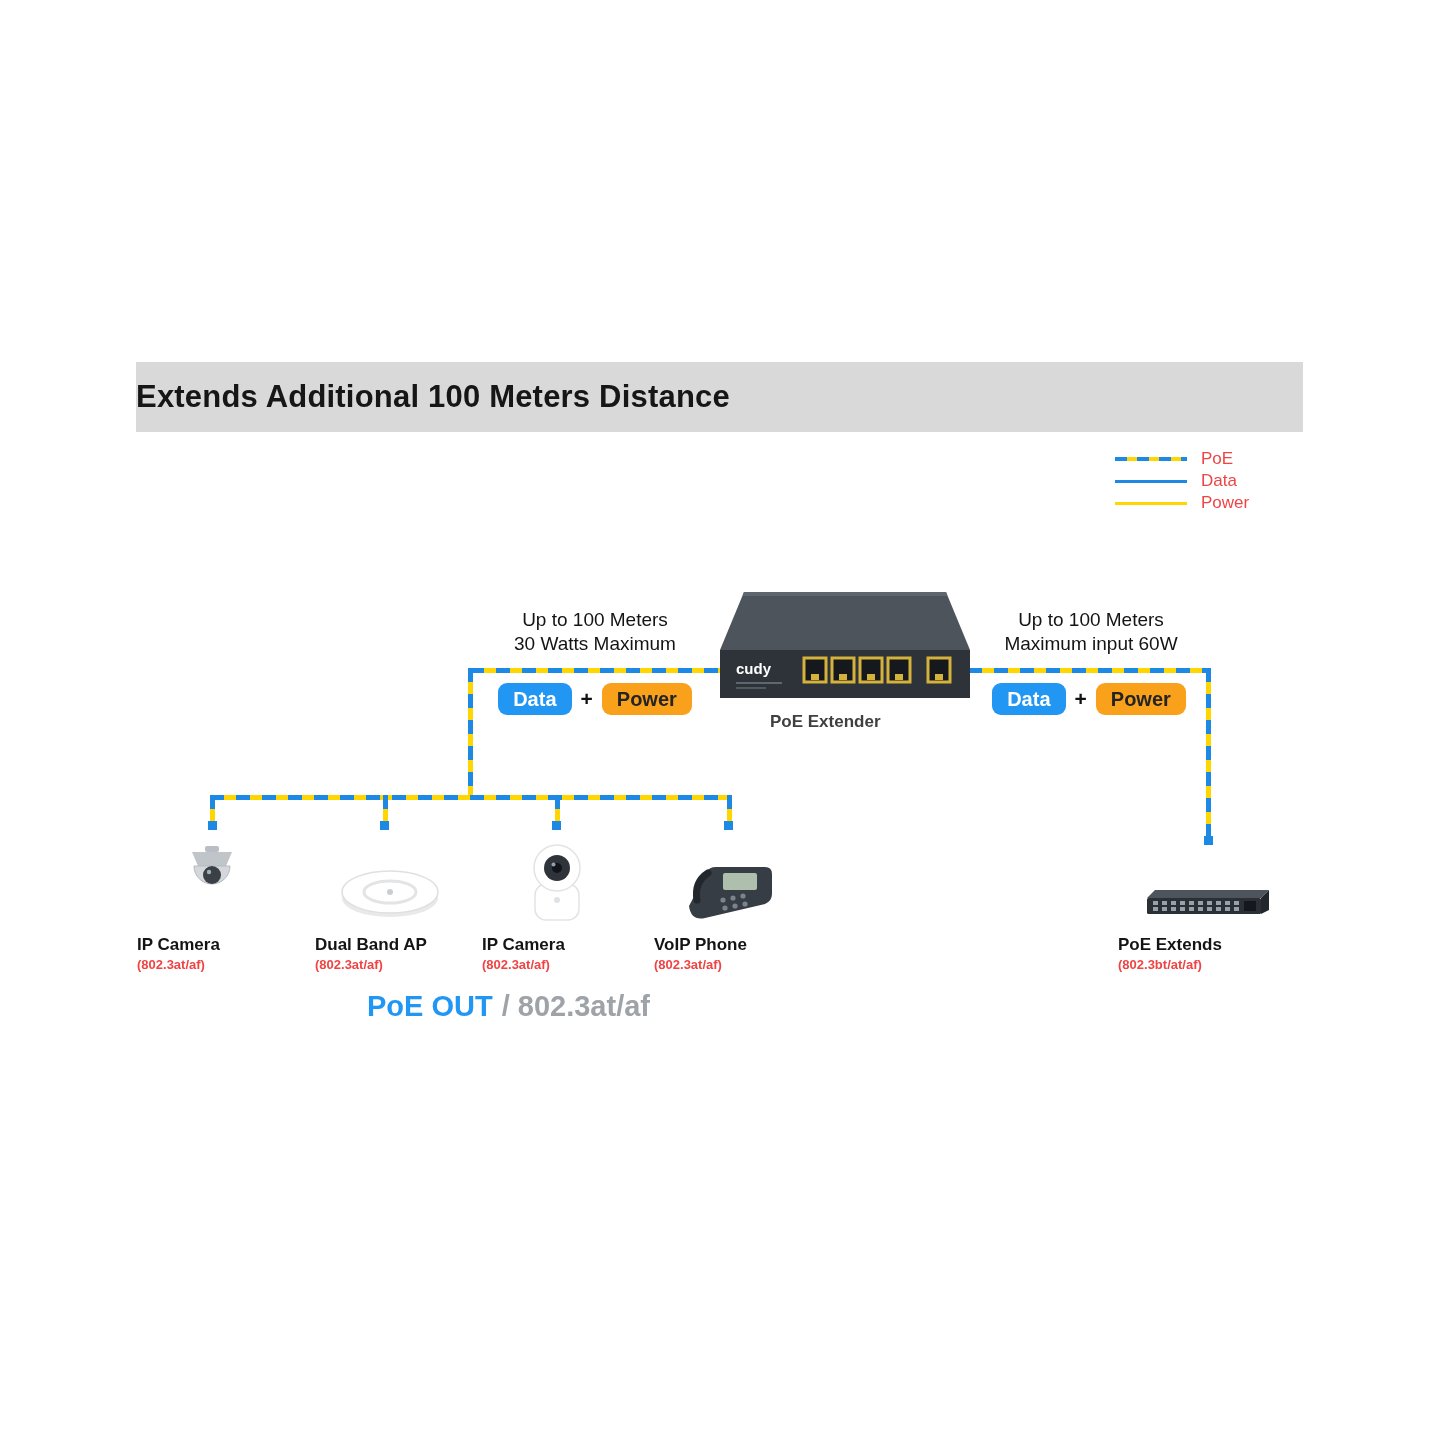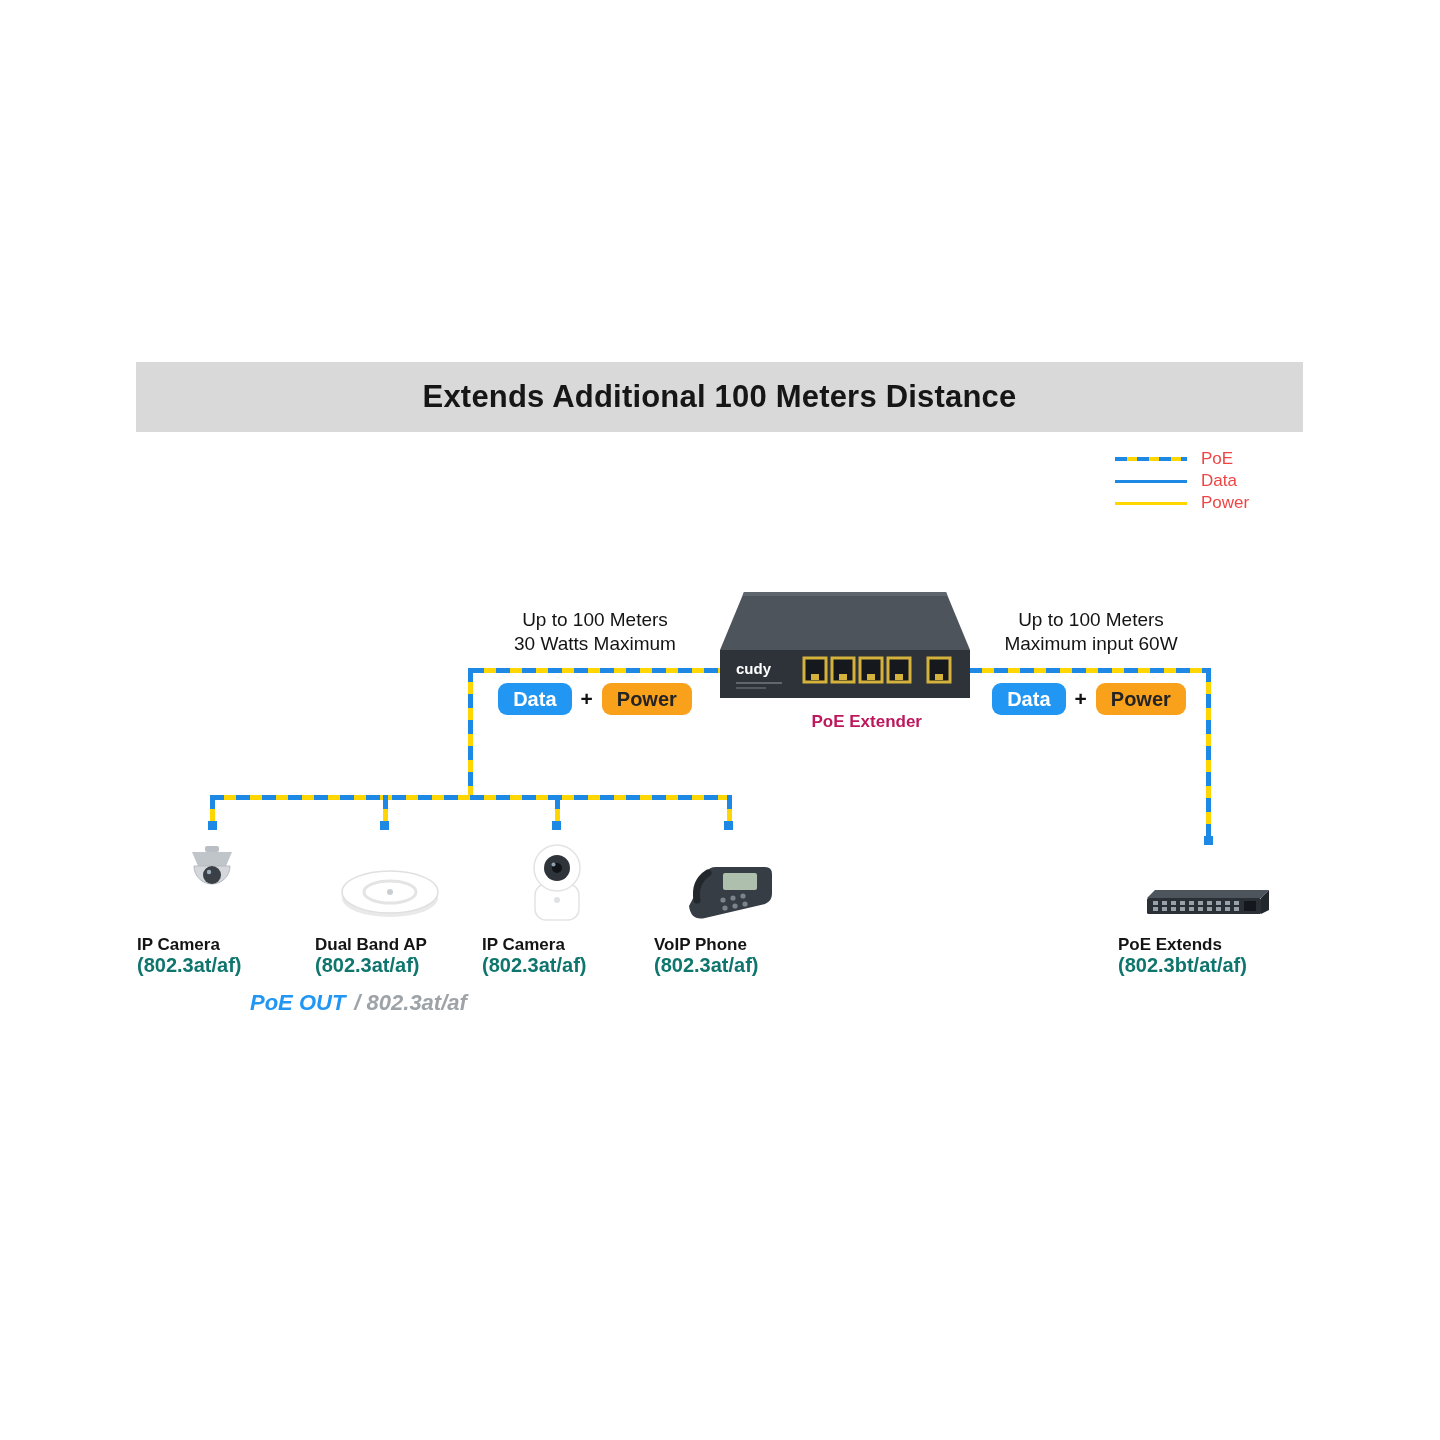--- a/index.html
+++ b/index.html
@@ -3,21 +3,21 @@
 <meta charset="utf-8">
 <style>
   html,body { margin:0; padding:0; background:#ffffff; }
   #canvas {
     position:relative; width:1440px; height:1440px; background:#ffffff;
     font-family:"Liberation Sans", sans-serif; color:#1c1c1c; overflow:hidden;
   }
   
   .banner {
     position:absolute; left:136px; top:362px; width:1167px; height:70px;
-    background:#d9d9d9; display:flex; align-items:center; justify-content:center;
+    background:#d9d9d9; display:flex; align-items:center; justify-content:flex-start;
   }
   .banner h1 { margin:0; font-size:31px; font-weight:bold; color:#161616; letter-spacing:0.2px; }
 
   
   .legend { position:absolute; left:1115px; top:448px; }
   .legend-row { display:flex; align-items:center; gap:14px; height:22px; }
   .legend-swatch { width:72px; }
   .legend-swatch.poe   { height:4px; background:repeating-linear-gradient(90deg,#1e88e5 0 12px,#ffd600 12px 22px); }
   .legend-swatch.data  { height:3px; background:#1e88e5; }
   .legend-swatch.power { height:3px; background:#ffd600; }
@@ -33,31 +33,31 @@
 
   
   .badge-group { position:absolute; display:flex; align-items:center; justify-content:center; gap:9px; }
   .badge { display:inline-block; padding:4px 15px; border-radius:9px; font-size:20px; font-weight:bold; line-height:24px; }
   .badge.data  { background:#2196f3; color:#ffffff; }
   .badge.power { background:#f9a11b; color:#242424; }
   .plus { font-size:21px; font-weight:bold; color:#111; }
 
   
   .extender-wrap { position:absolute; left:720px; top:592px; width:250px; }
-  .extender-label { position:absolute; left:770px; top:712px; width:152px; text-align:right; font-size:17px; font-weight:bold; color:#be185d; }
+  .extender-label { position:absolute; left:770px; top:712px; width:152px; text-align:left; font-size:17px; font-weight:bold; color:#404040; }
 
   
   .device { position:absolute; width:150px; }
   .device.wide { width:180px; }
   .device-icon { height:92px; display:flex; align-items:flex-end; justify-content:center; }
   .device-name { margin-top:10px; font-size:17px; font-weight:bold; color:#141414; line-height:21px; }
-  .device-standard { font-size:20px; font-weight:bold; color:#0f766e; line-height:20px; }
-
-  
-  .footer-title { position:absolute; width:400px; top:990px; text-align:left; font-size:22px; white-space:nowrap;font-style:italic; }
+  .device-standard { font-size:13px; font-weight:bold; color:#ef4444; line-height:20px; }
+
+  
+  .footer-title { position:absolute; width:400px; top:990px; text-align:right; font-size:29px; white-space:nowrap; }
   .footer-title .main { color:#2196f3; font-weight:bold; }
   .footer-title .sub  { color:#9ea3a8; font-weight:bold; margin-left:9px; }
 </style>
 </head>
 <body>
 
 <div id="canvas">
 
   <div class="banner">
     <h1>Extends Additional 100 Meters Distance</h1>

